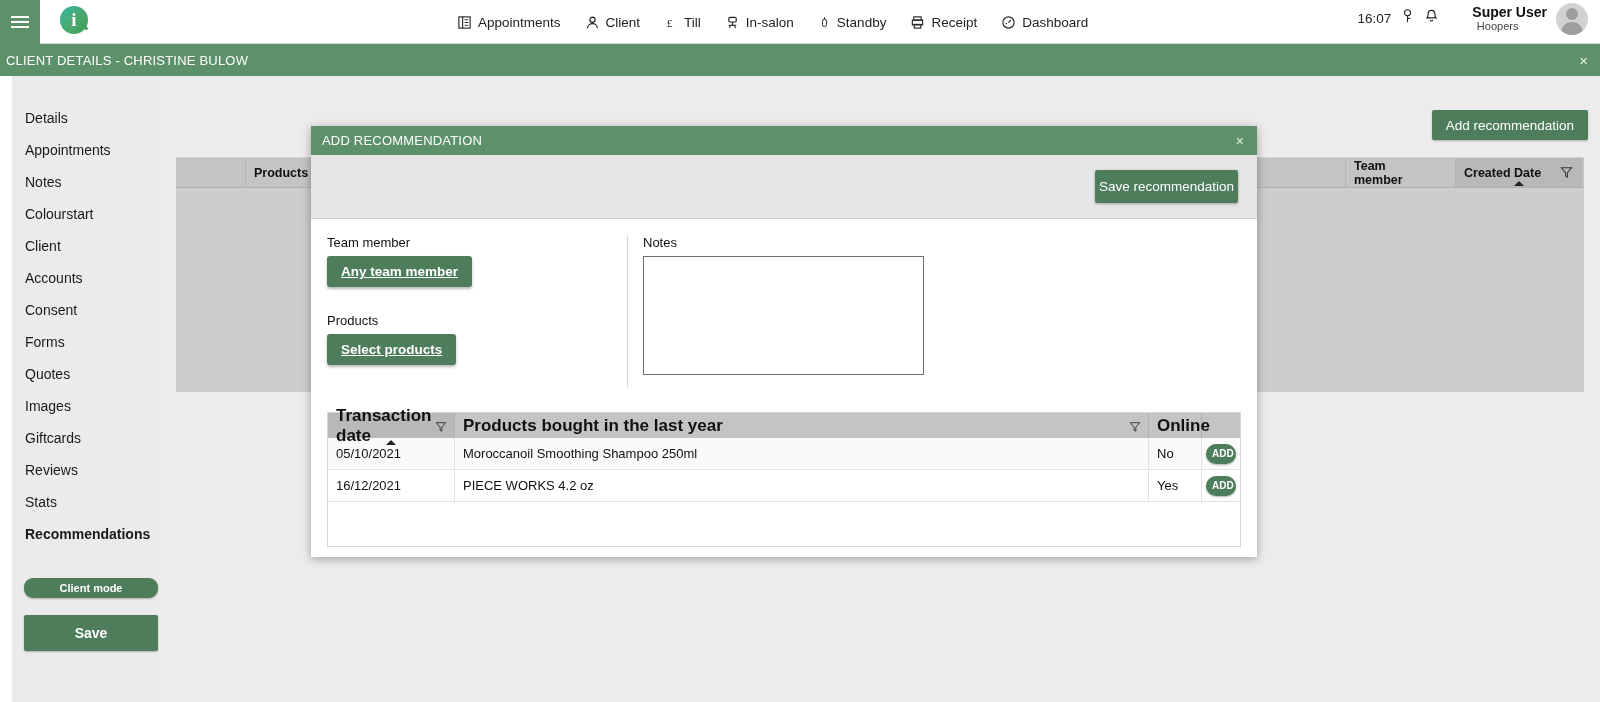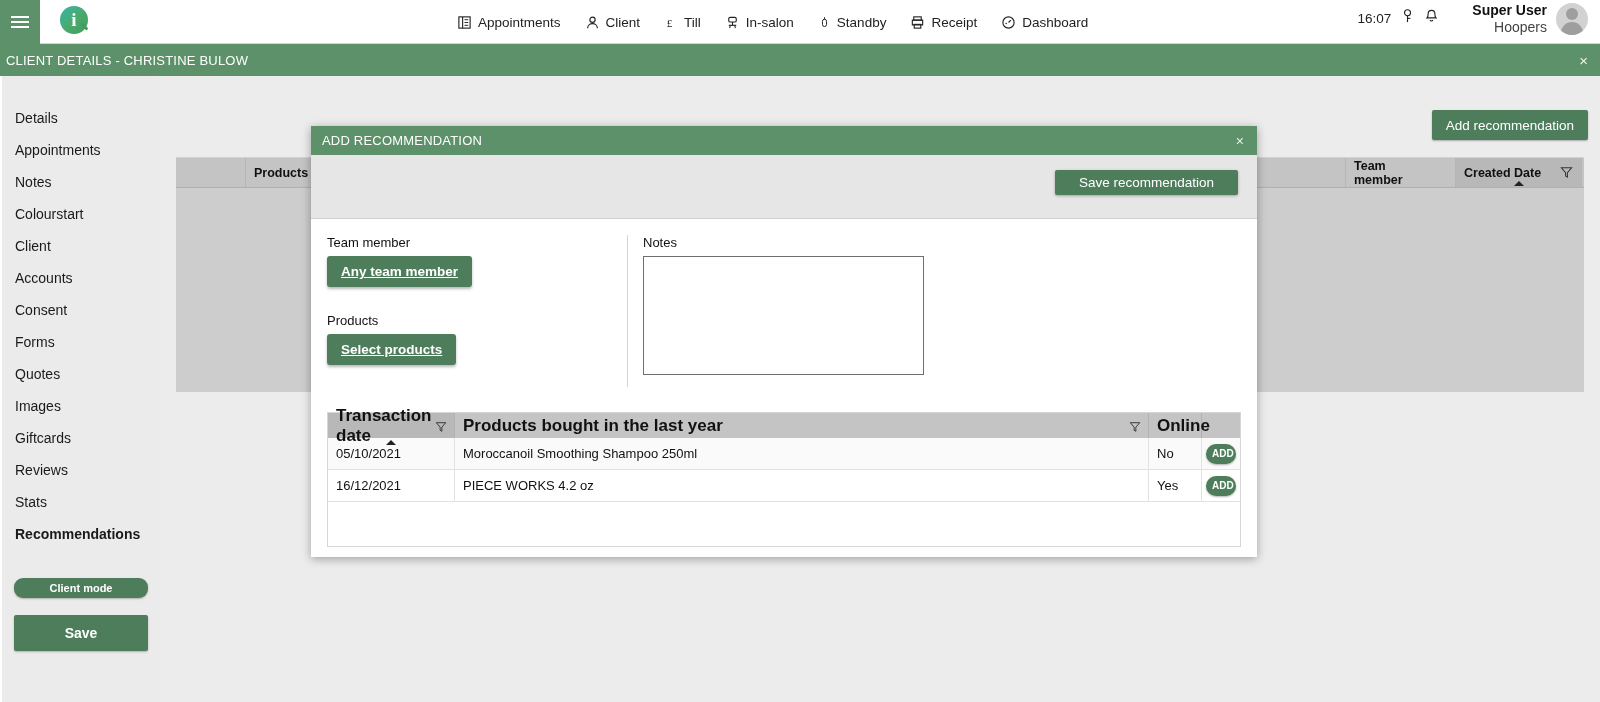--- a/index.html
+++ b/index.html
@@ -60,21 +60,21 @@
     padding: 3px 2px; white-space: nowrap;
   }
   .nav-item svg { display: block; }
   .topright {
     position: absolute; right: 12px; top: 0; height: 37px;
     display: flex; align-items: center; gap: 9px;
   }
   .clock { font-size: 13.5px; color: #222; }
   .usr-block { text-align: right; line-height: 1.15; }
   .usr-name { font-size: 14px; font-weight: bold; color: #111; margin-left: 24px; }
-  .usr-org  { font-size: 14px; color: #444; }
+  .usr-org  { font-size: 11px; color: #444; text-align: center; }
   .avatar {
     width: 32px; height: 32px; border-radius: 50%;
     background: #d2d2d2; position: relative; overflow: hidden;
     cursor: pointer;
   }
   .avatar::before {
     content: ""; position: absolute; left: 10px; top: 5px;
     width: 12px; height: 12px; border-radius: 50%; background: #9e9e9e;
   }
   .avatar::after {
@@ -93,21 +93,21 @@
     margin-left: 6px; font-size: 13px; letter-spacing: .2px;
   }
   .titlebar .close-x {
     position: absolute; right: 12px; top: 0; height: 32px;
     display: flex; align-items: center;
     font-size: 15px; color: #e9f2ea; cursor: pointer;
   }
 
   
   .sidebar {
-    position: absolute; left: 2px; top: 76px;
+    position: absolute; left: 12px; top: 76px;
     width: 159px; height: 626px;
     background: #ebebeb;
     border-right: 1px solid #c4c4c4;
   }
   .side-item {
     height: 32px; display: flex; align-items: center;
     padding-left: 13px; font-size: 14px; color: #1a1a1a;
     cursor: pointer;
   }
   .side-item.first { margin-top: 26px; }
@@ -181,21 +181,21 @@
     display: flex; align-items: center; font-size: 14px;
     color: #e3efe5; cursor: pointer;
   }
   .modal-toolbar {
     height: 64px; background: #e6e6e6;
     border-bottom: 1px solid #d0d0d0;
     position: relative;
   }
   .save-rec-btn {
     position: absolute; right: 19px; top: 15px;
-    height: 25px; padding: 0 24px;
+    height: 33px; padding: 0 4px;
     background: #4e7d5b; color: #fff; border: none;
     font-size: 13.5px; font-family: "Liberation Sans", sans-serif;
     border-radius: 2px; cursor: pointer;
     box-shadow: 0 1px 3px rgba(0,0,0,.3);
   }
   .modal-body {
     position: relative; height: 168px; padding: 18px 0 0 0;
   }
   .col-left {
     position: absolute; left: 16px; top: 16px; width: 301px; height: 152px;

